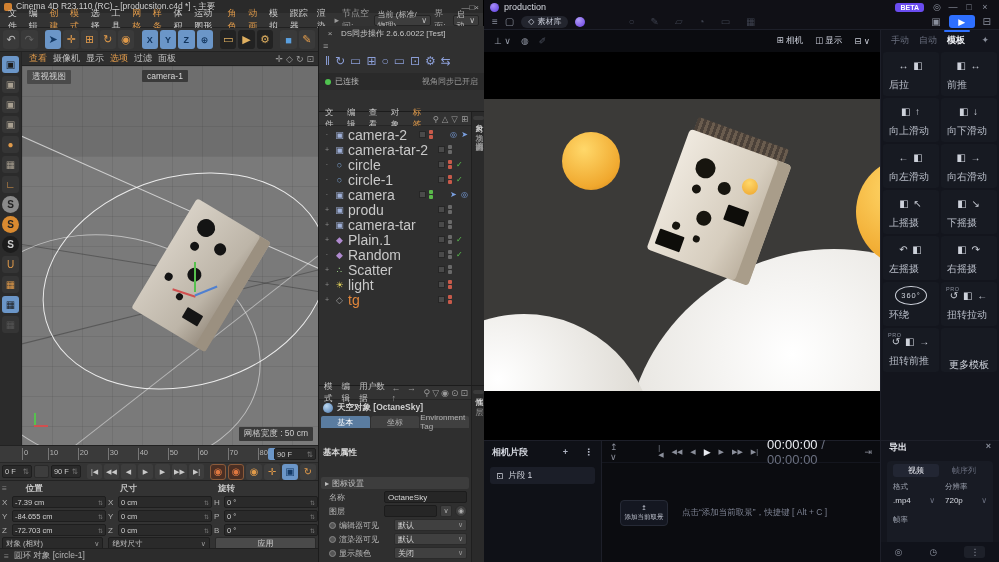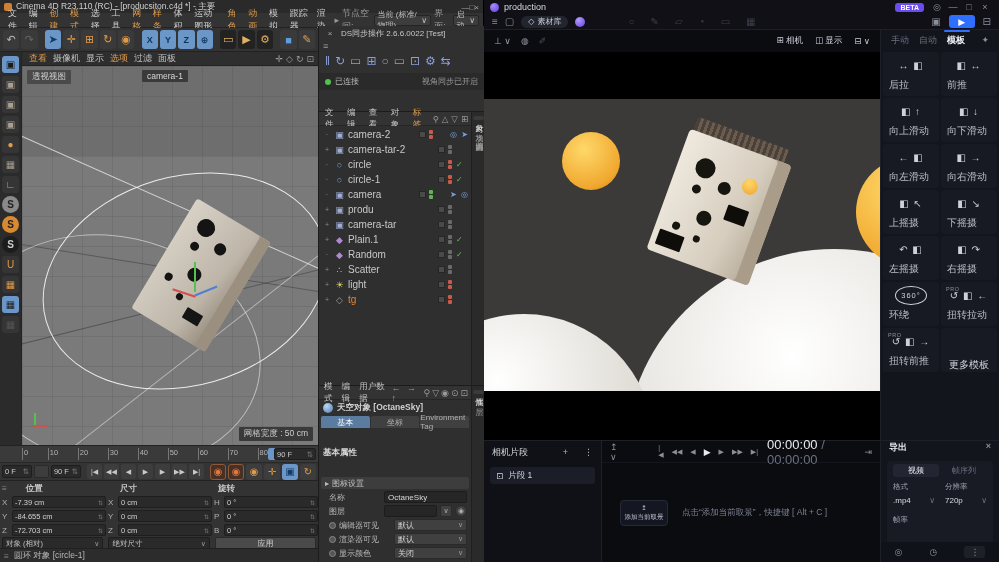--- a/index.html
+++ b/index.html
@@ -98,21 +98,21 @@
   .om-micons{margin-left:auto;display:flex;gap:3px;color:#9a9a9a;font-size:8.5px;}
   .om-list{flex:1;overflow:hidden;background:#2f2f2f;padding-top:1px;}
   .om-row{height:15px;display:flex;align-items:center;gap:3px;padding:0 2px 0 4px;}
   .om-exp{width:8px;color:#8a8a8a;font-size:7px;text-align:center;}
   .om-ico{width:11px;font-size:9px;text-align:center;color:#9fb0d8;}
   .ic-cir .om-ico{color:#7aa0d0;}
   .ic-eff .om-ico{color:#b08ad0;}
   .ic-sct .om-ico{color:#9fd08a;}
   .ic-lgt .om-ico{color:#e0d05a;}
   .ic-nul .om-ico{color:#9a9a9a;}
-  .om-name{color:#c8c8c8;font-size:10px;}
+  .om-name{color:#c8c8c8;font-size:14px;}
   .name-org .om-name{color:#e0853a;}
   .om-sq{margin-left:auto;width:7px;height:7px;background:#4a4a4a;border:1px solid #262626;}
   .om-dots{display:flex;flex-direction:column;gap:1px;width:5px;}
   .om-dots i{width:4px;height:4px;border-radius:1px;background:#6a6a6a;}
   .d-red .om-dots i{background:#c85a4a;}
   .d-grn .om-dots i{background:#5ab84a;}
   .om-chk{width:10px;color:#5ac24f;font-size:8px;}
   .om-tags{color:#7aa0e0;font-size:8px;letter-spacing:1px;}
   .om-side{width:13px;background:#2a2a2a;border-left:1px solid #1f1f1f;display:flex;flex-direction:column;align-items:center;gap:8px;padding-top:4px;}
   .om-side span{writing-mode:vertical-rl;color:#9a9a9a;font-size:8px;}
@@ -172,21 +172,21 @@
   .presets{flex:1;display:grid;grid-template-columns:1fr 1fr;gap:2px;padding:2px 2px 0 2px;overflow:hidden;align-content:start;background:#13151d;}
   .ptile{height:44px;background:#171a22;border-radius:3px;position:relative;display:flex;flex-direction:column;}
   .ptile .pic{flex:1;display:flex;align-items:center;justify-content:center;color:#cdd1da;font-size:10px;letter-spacing:1px;}
   .ptile .plab{padding:0 6px 4px 6px;color:#b9bec9;font-size:10px;}
   .ptile .probadge{position:absolute;left:5px;top:4px;color:#8a8f9c;font-size:5.5px;letter-spacing:.5px;}
   .ptile.ring .pic span{border:1px solid #cdd1da;border-radius:50%;padding:4px 5px;font-size:7.5px;}
   .ptile.more{align-items:center;justify-content:center;}
   .ptile.more .plab{padding:0;color:#d3d7e0;}
   
   .p-clips{left:0;top:440px;width:118px;height:122px;background:#0f1117;border-right:1px solid #1d1f29;border-top:1px solid #1d1f29;}
-  .clips-head{height:22px;display:flex;align-items:center;gap:16px;padding:0 8px;color:#d5d8e0;font-weight:normal;}
+  .clips-head{height:22px;display:flex;align-items:center;gap:16px;padding:0 8px;color:#d5d8e0;font-weight:bold;}
   .clips-head .plus{margin-left:auto;color:#aeb3c0;}
   .clip-row{margin:4px 6px;height:17px;background:#1b1e28;border-radius:3px;display:flex;align-items:center;gap:5px;padding:0 6px;color:#d5d8e0;font-size:8.5px;}
   .p-timeline{left:118px;top:440px;width:278px;height:122px;background:#0b0c10;border-top:1px solid #1d1f29;}
   .tl-bar{height:22px;display:flex;align-items:center;gap:9px;padding:0 8px;color:#8b8f9b;border-bottom:1px solid #14161e;}
   .tl-bar .trans{display:flex;gap:8px;margin-left:26px;font-size:7px;align-items:center;}
   .tl-bar .trans .play{color:#e8eaf0;font-size:9px;}
   .tl-time{margin-left:auto;font-size:13px;color:#e8eaf0;}
   .tl-time .tot{color:#6b7080;}
   .tl-empty{position:absolute;left:0;top:22px;right:0;bottom:0;display:flex;align-items:center;gap:14px;padding-left:18px;}
   .add-view-btn{width:48px;height:26px;background:#141721;border:1px solid #262a36;border-radius:4px;display:flex;flex-direction:column;align-items:center;justify-content:center;color:#c6cad6;font-size:6.5px;gap:1px;}

